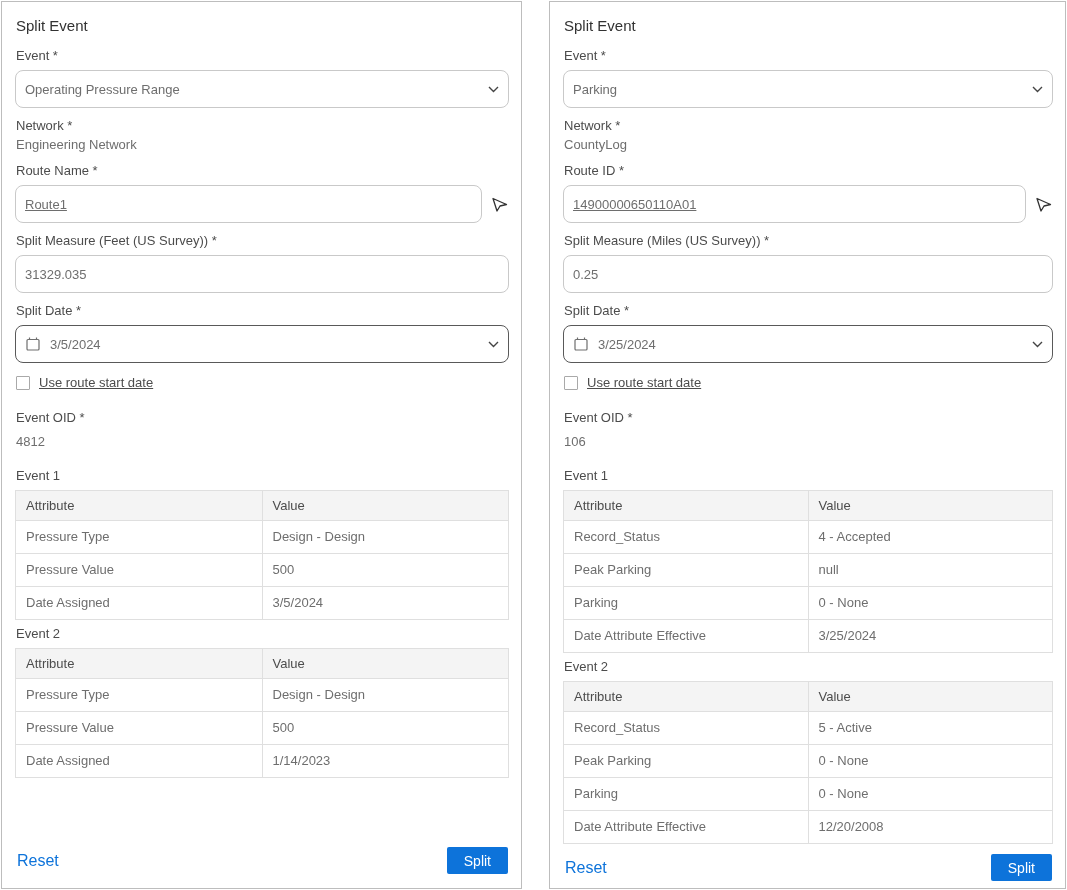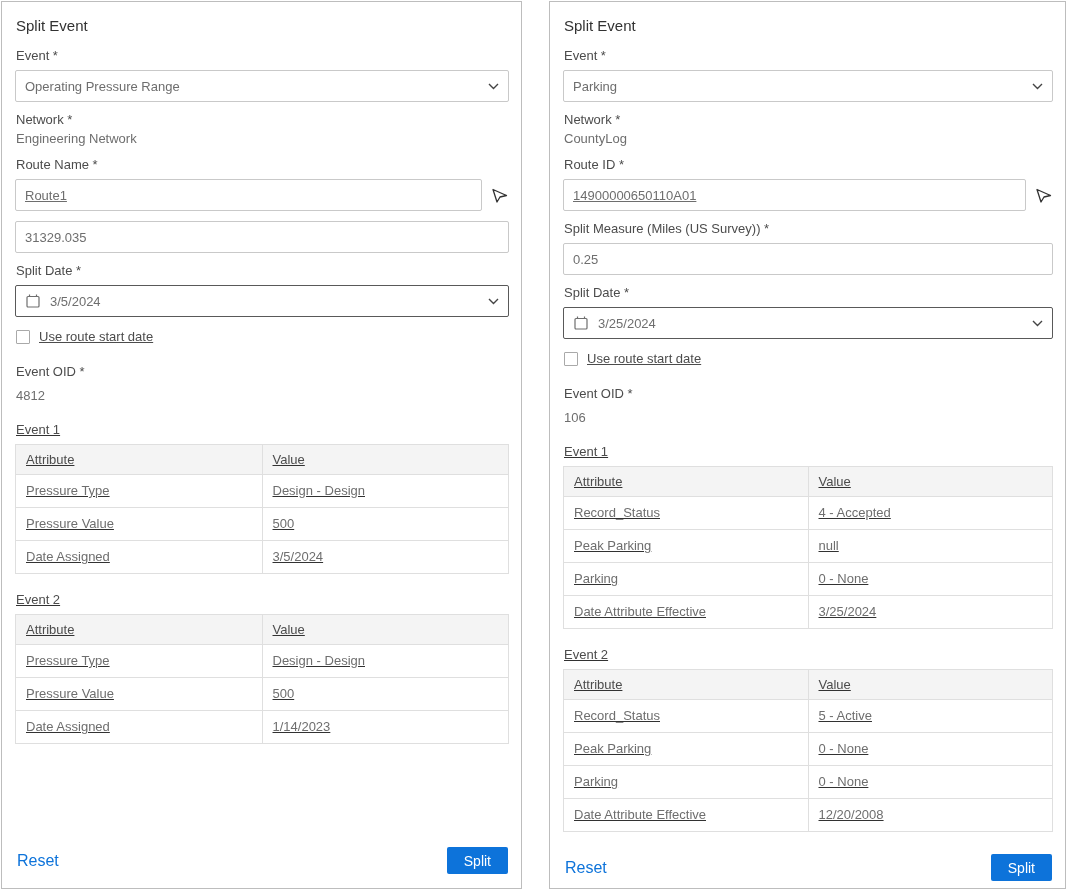--- a/index.html
+++ b/index.html
@@ -28,44 +28,44 @@
     display:flex;flex-direction:column;
     padding:13px 12px 12px 13px;
   }
   .panel.left{width:521px;}
   .panel.right{width:517px;}
   .panel-title{font-size:15px;color:var(--text-dark);margin:2px 0 14px 1px;}
   .field{margin-bottom:10px;}
   .field-label{display:block;color:var(--text-label);margin:0 0 7px 1px;}
   .static-value{color:var(--text-muted);margin:0 0 0 1px;line-height:16px;}
   .combo, .textinput{
-    height:32px;width:100%;
+    height:38px;width:100%;
     border:1px solid var(--input-border);
-    border-radius:2px;background:#fff;
+    border-radius:8px;background:#fff;
     display:flex;align-items:center;
     padding:0 9px;color:var(--text-muted);
     font-family:"Liberation Sans", sans-serif;font-size:13px;
   }
   input.textinput{display:block;outline:none;}
   .combo .combo-value{color:var(--text-muted);white-space:nowrap;overflow:hidden;}
   .combo .spacer{margin-left:auto;}
   .datebox{border-color:var(--date-border);}
   .datebox .cal{margin-right:9px;flex:none;display:flex;}
   .input-row{display:flex;align-items:center;}
   .input-row .textinput{flex:1;text-decoration:underline;}
   .pointer-btn{flex:none;background:none;border:none;padding:0;margin-left:9px;cursor:pointer;display:flex;}
   .check-row{display:flex;align-items:center;margin:12px 0 16px 1px;}
   .checkbox{
     width:14px;height:14px;border:1px solid #a9a9a9;border-radius:1px;
     background:#fff;flex:none;cursor:pointer;
   }
   .check-label{margin-left:9px;color:var(--text-label);text-decoration:underline;}
   .oid-field{margin:4px 0 18px;}
   .oid-field .field-label{margin-bottom:9px;}
-  .event-section{margin-bottom:18px;text-decoration:underline;}
+  .event-section{margin-bottom:6px;}
   .event-caption{color:var(--text-label);margin:0 0 7px 1px;}
   table.attr-table{
     width:100%;border-collapse:collapse;
     border:1px solid var(--table-border);
     table-layout:fixed;
   }
   table.attr-table th{
     background:var(--table-header-bg);
     border:1px solid var(--table-border);
     text-align:left;font-weight:normal;color:var(--text-label);
@@ -116,20 +116,21 @@
         <input class="textinput" type="text" value="Route1" style="">
         <button class="pointer-btn">
           <svg width="18" height="18" viewBox="0 0 18 18">
               <path d="M2 3.5 L15.5 9.5 L9 11 L6 16 Z" fill="none" stroke="#323232" stroke-width="1.3" stroke-linejoin="round"></path>
             </svg>
         </button>
       </div>
     </div>
 
     <div class="field">
+      <span class="field-label">Split Measure (Feet (US Survey)) *</span>
       <input class="textinput" type="text" value="31329.035" style="">
     </div>
 
     <div class="field" style="margin-bottom:0">
       <span class="field-label">Split Date *</span>
       <div class="combo datebox">
         <span class="cal">
           <svg width="16" height="16" viewBox="0 0 16 16" fill="none" stroke="#6e6e6e" stroke-width="1.2">
             <rect x="2" y="3.5" width="12" height="10.5" rx="1"></rect>
             <line x1="4.5" y1="1.5" x2="4.5" y2="4"></line>

